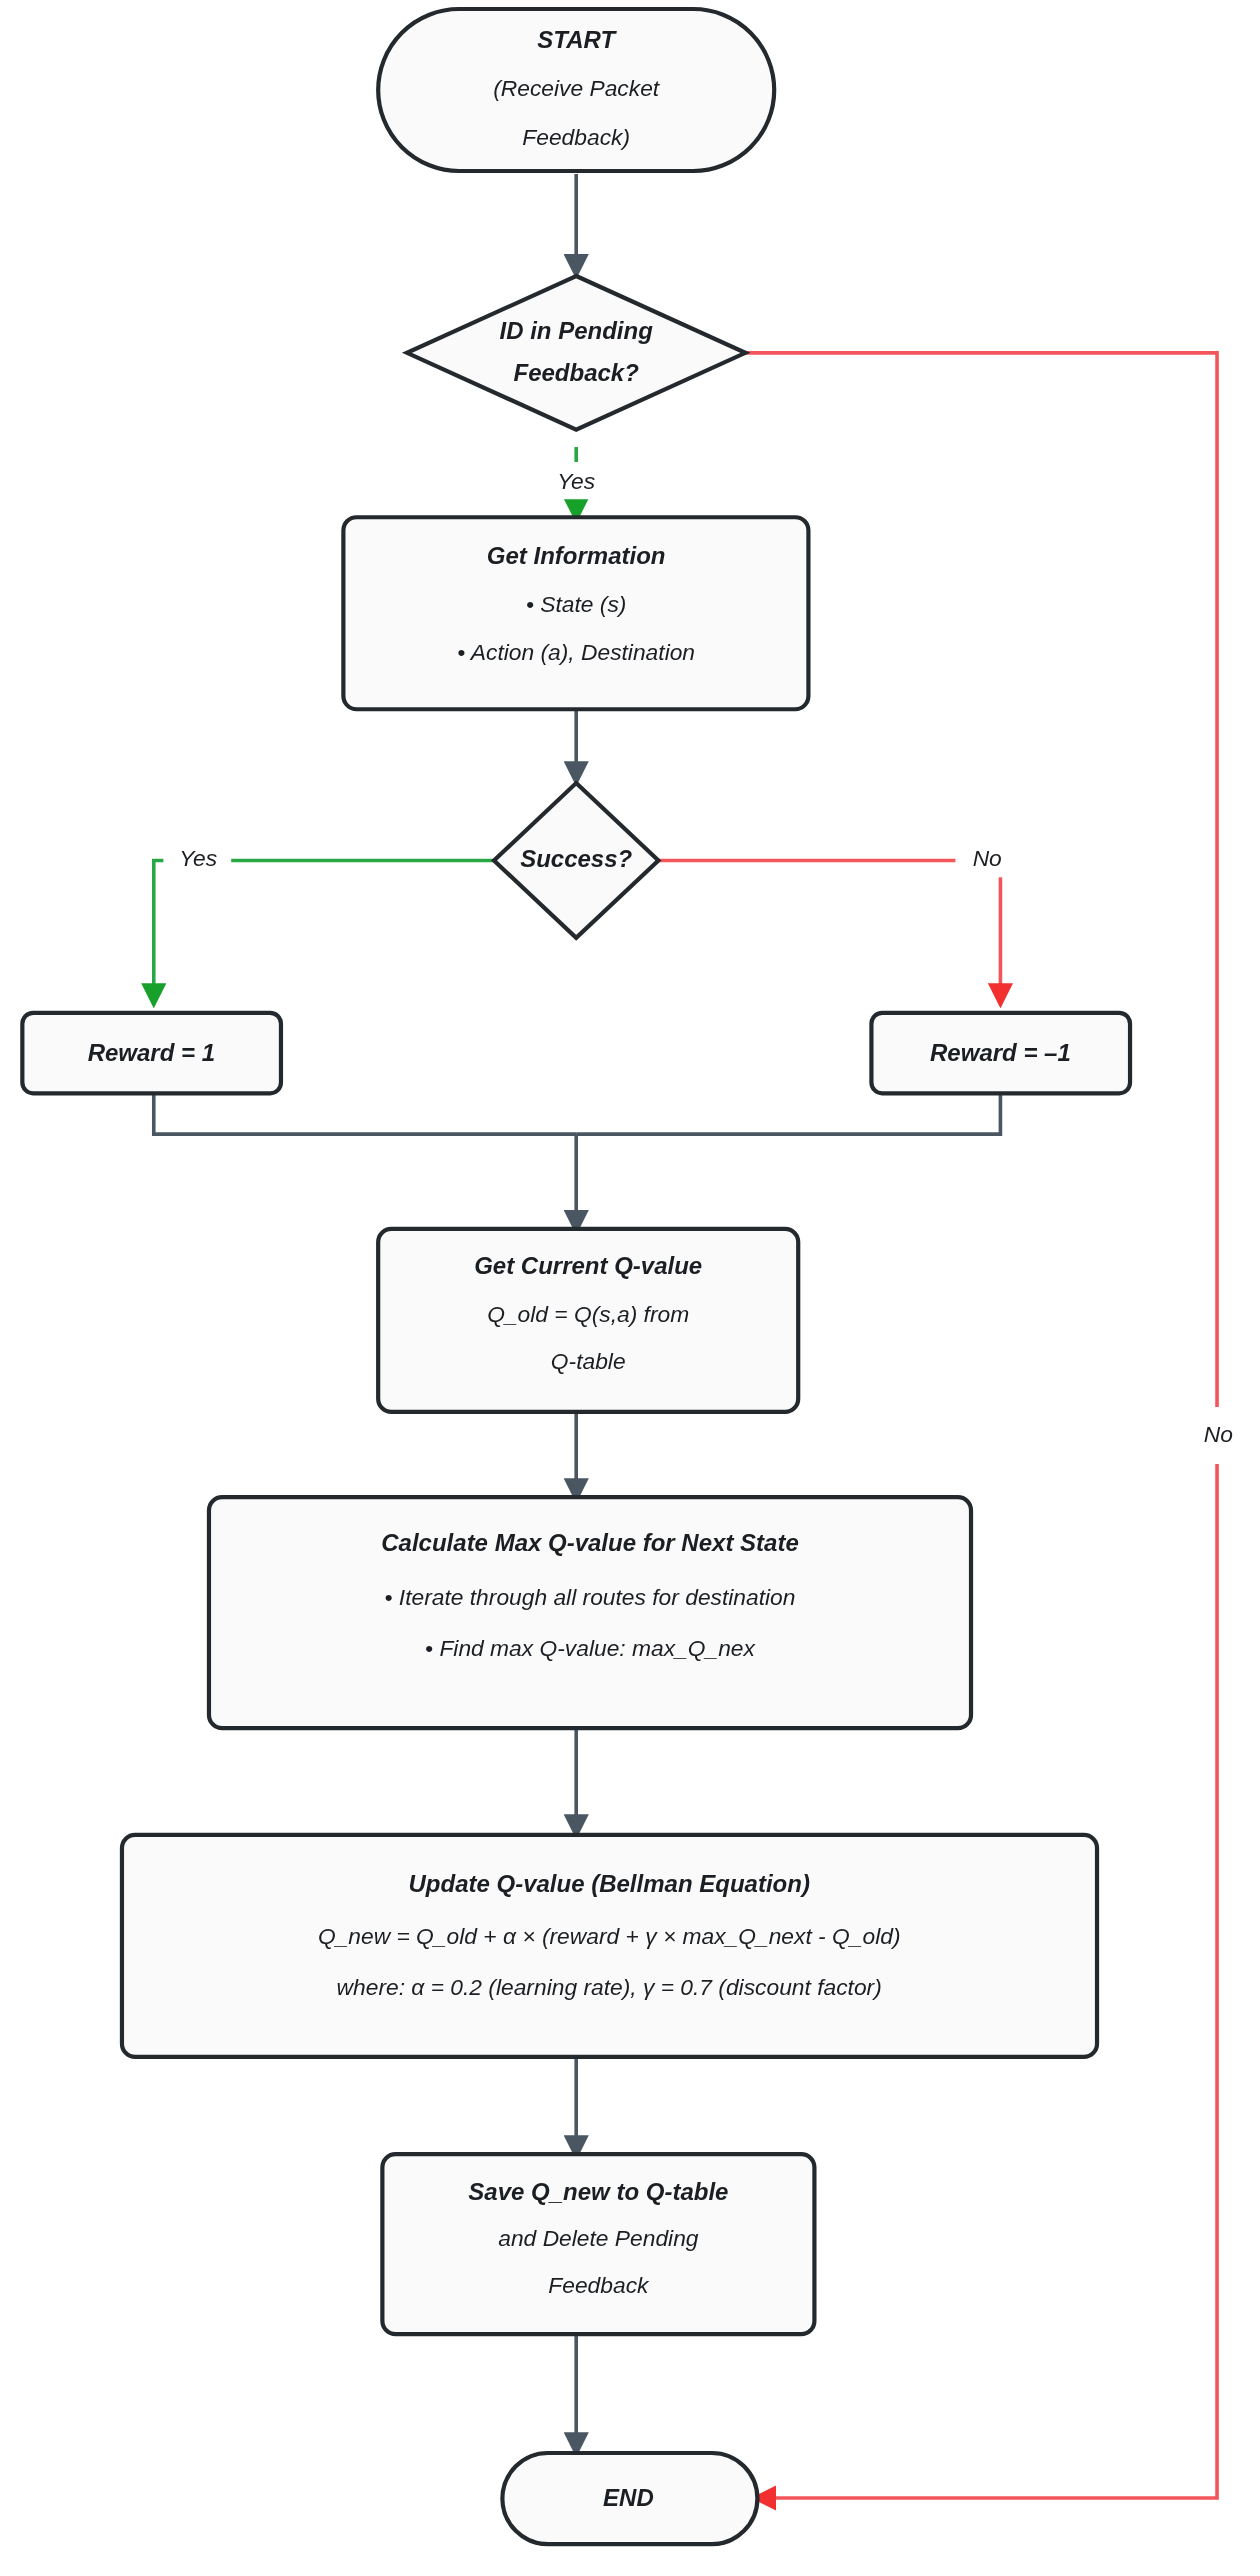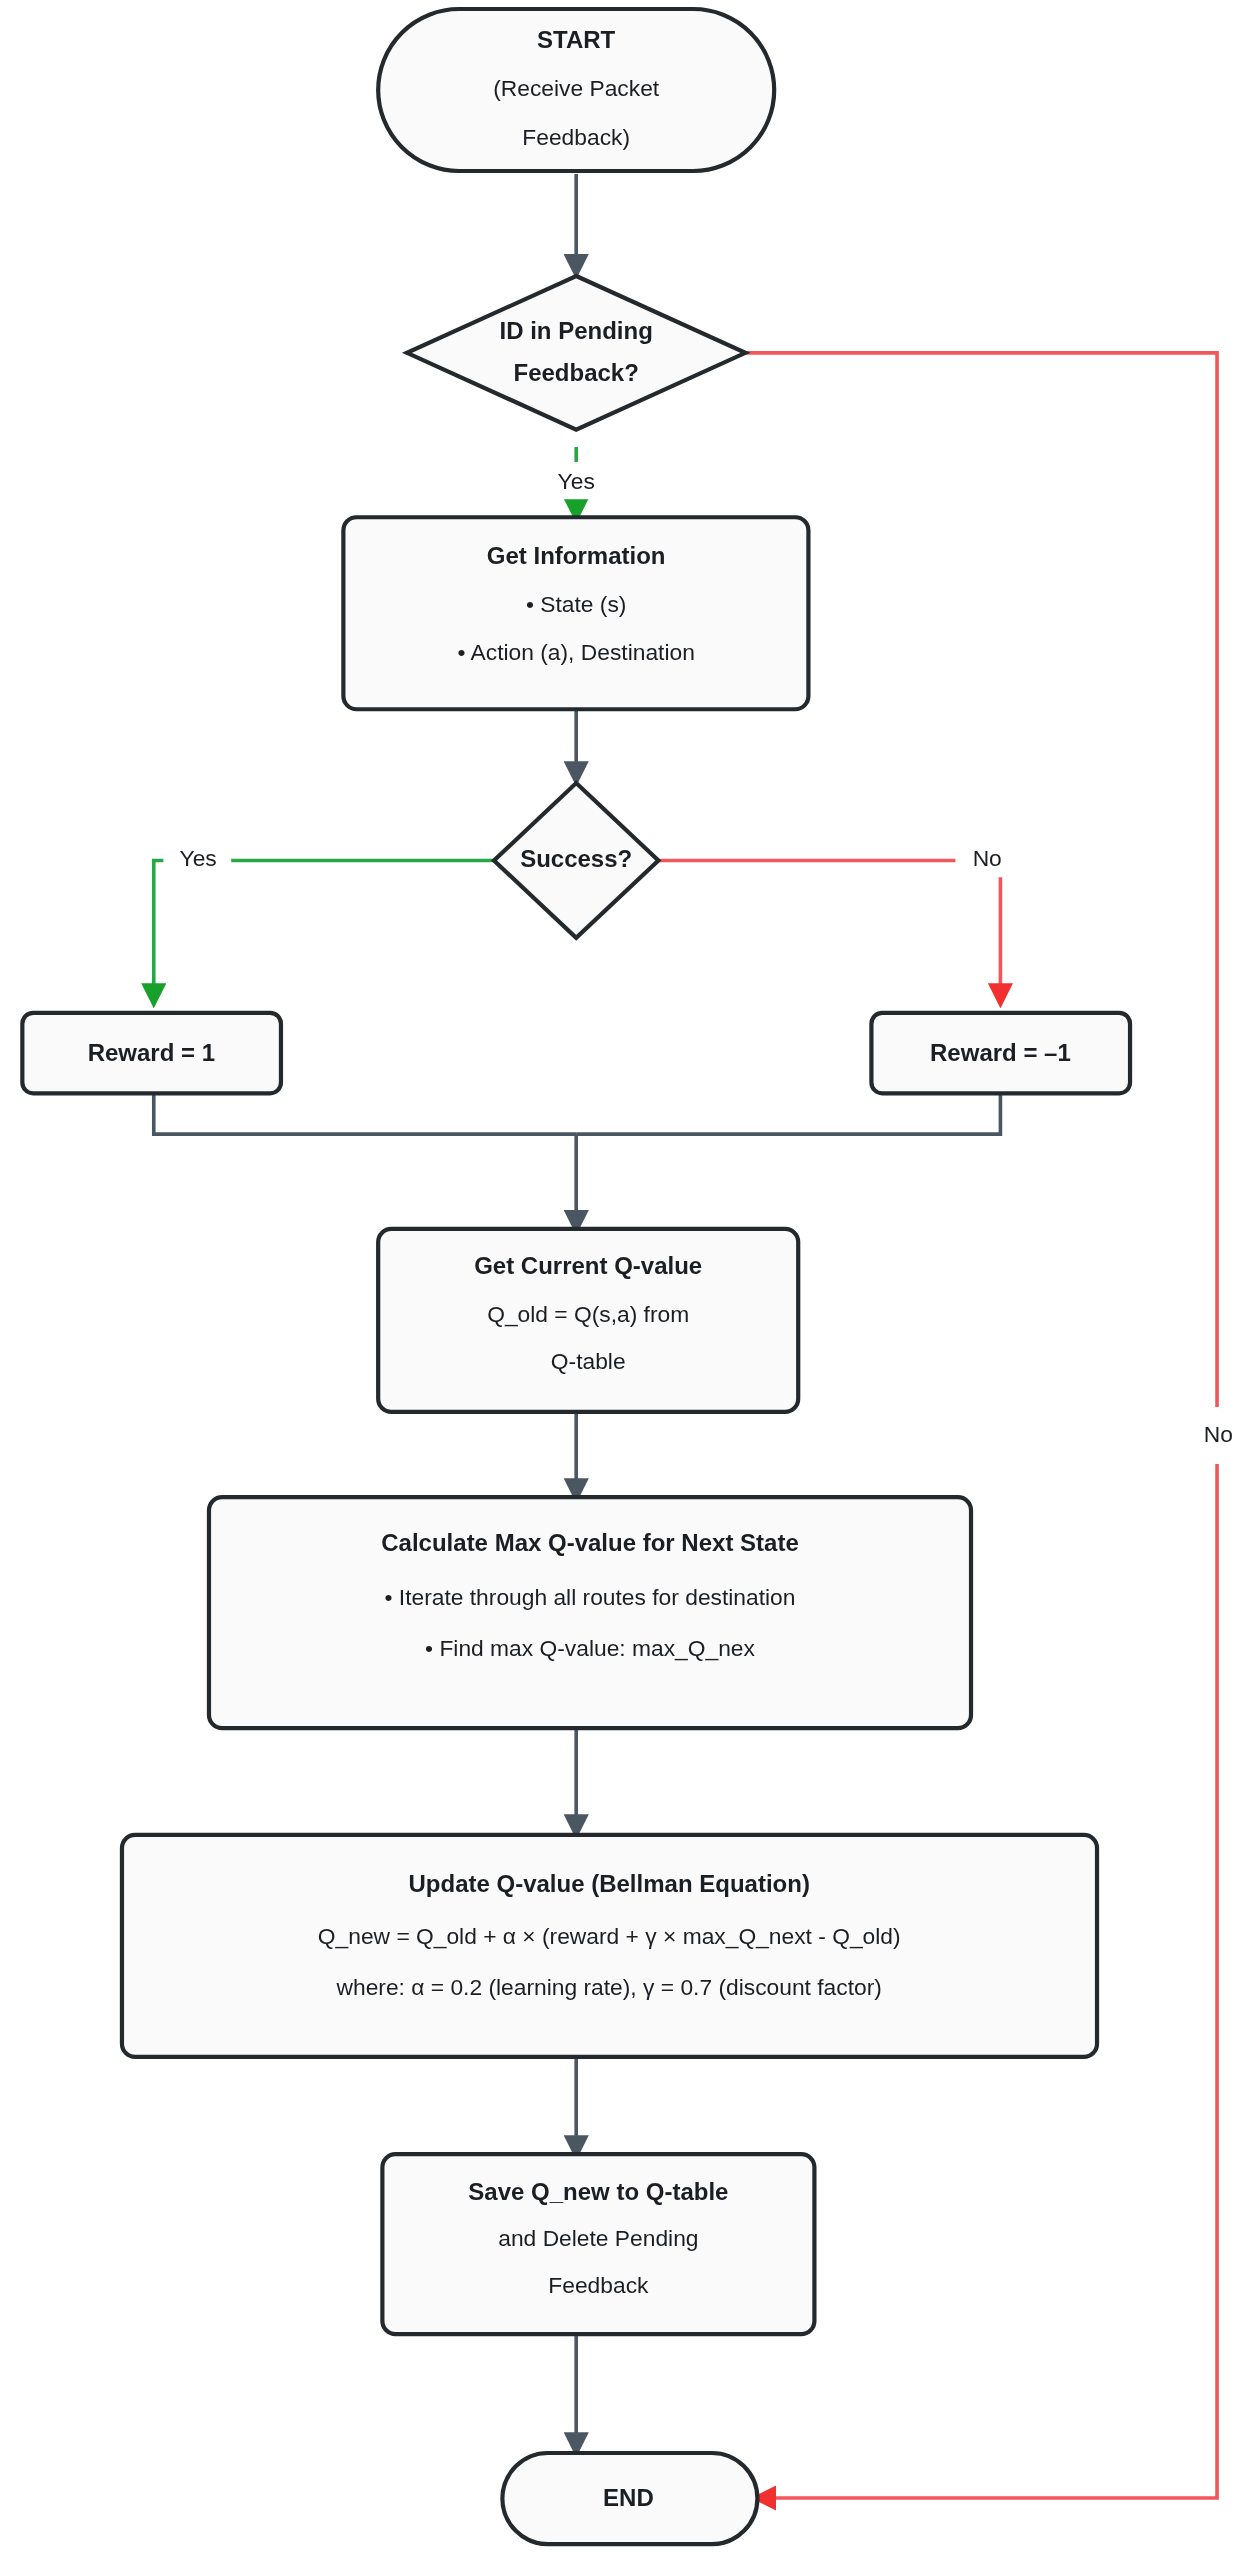--- a/index.html
+++ b/index.html
@@ -10,20 +10,21 @@
   body {
     width: 1261px;
     height: 2576px;
     font-family: "Liberation Sans", sans-serif;
     overflow: hidden;
   }
   #flowchart-root {
     position: relative;
     width: 1261px;
     height: 1957px;
+    font-style: italic;
   }
   svg.fc {
     display: block;
     width: 1261px;
     height: 2576px;
   }
   .node-shape {
     fill: #fafafa;
     stroke: #24292e;
     stroke-width: 7;

